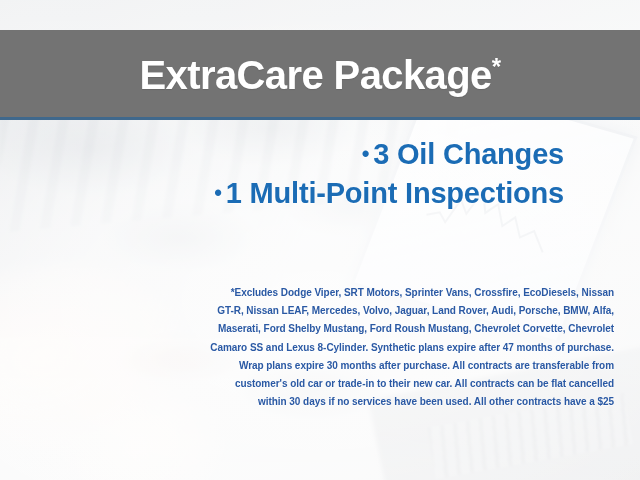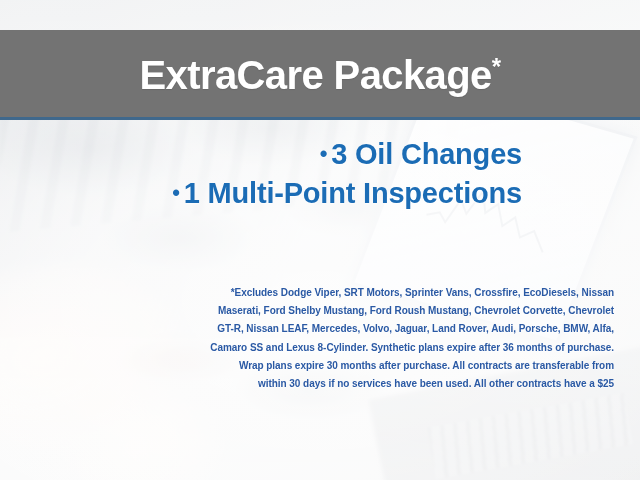--- a/index.html
+++ b/index.html
@@ -155,21 +155,21 @@
     line-height: 0;
   }
 
   
   .bullets {
     position: absolute;
     left: 0; top: 135px;
     width: 640px;
     z-index: 4;
     text-align: right;
-    padding-right: 118px;
+    padding-right: 76px;
     box-sizing: border-box;
   }
   .bullet-line {
     color: #1b6cb5;
     font-size: 29px;
     font-weight: 700;
     letter-spacing: -0.2px;
     line-height: 1.36;
     white-space: nowrap;
     text-shadow: 0 1px 2px rgba(255,255,255,.85);
@@ -233,20 +233,21 @@
     <div class="bullet-line">
       <span class="dot">•</span><span>3 Oil Changes</span>
     </div>
     <div class="bullet-line">
       <span class="dot">•</span><span>1 Multi-Point Inspections</span>
     </div>
   </div>
 
   <div class="fineprint">
     <span class="fp-line">*Excludes Dodge Viper, SRT Motors, Sprinter Vans, Crossfire, EcoDiesels, Nissan</span>
+    <span class="fp-line">GT-R, Nissan LEAF, Mercedes, Volvo, Jaguar, Land Rover, Audi, Porsche, BMW, Alfa,</span>
     <span class="fp-line">Maserati, Ford Shelby Mustang, Ford Roush Mustang, Chevrolet Corvette, Chevrolet</span>
-    <span class="fp-line">GT-R, Nissan LEAF, Mercedes, Volvo, Jaguar, Land Rover, Audi, Porsche, BMW, Alfa,</span>
-    <span class="fp-line">Camaro SS and Lexus 8-Cylinder. Synthetic plans expire after 36 months of purchase.</span>
+    <span class="fp-line">Camaro SS and Lexus 8-Cylinder. Synthetic plans expire after 47 months of purchase.</span>
     <span class="fp-line">Wrap plans expire 30 months after purchase. All contracts are transferable from</span>
+    <span class="fp-line">customer's old car or trade-in to their new car. All contracts can be flat cancelled</span>
     <span class="fp-line">within 30 days if no services have been used. All other contracts have a $25</span>
   </div>
 
 </div>
 
 </body></html>

